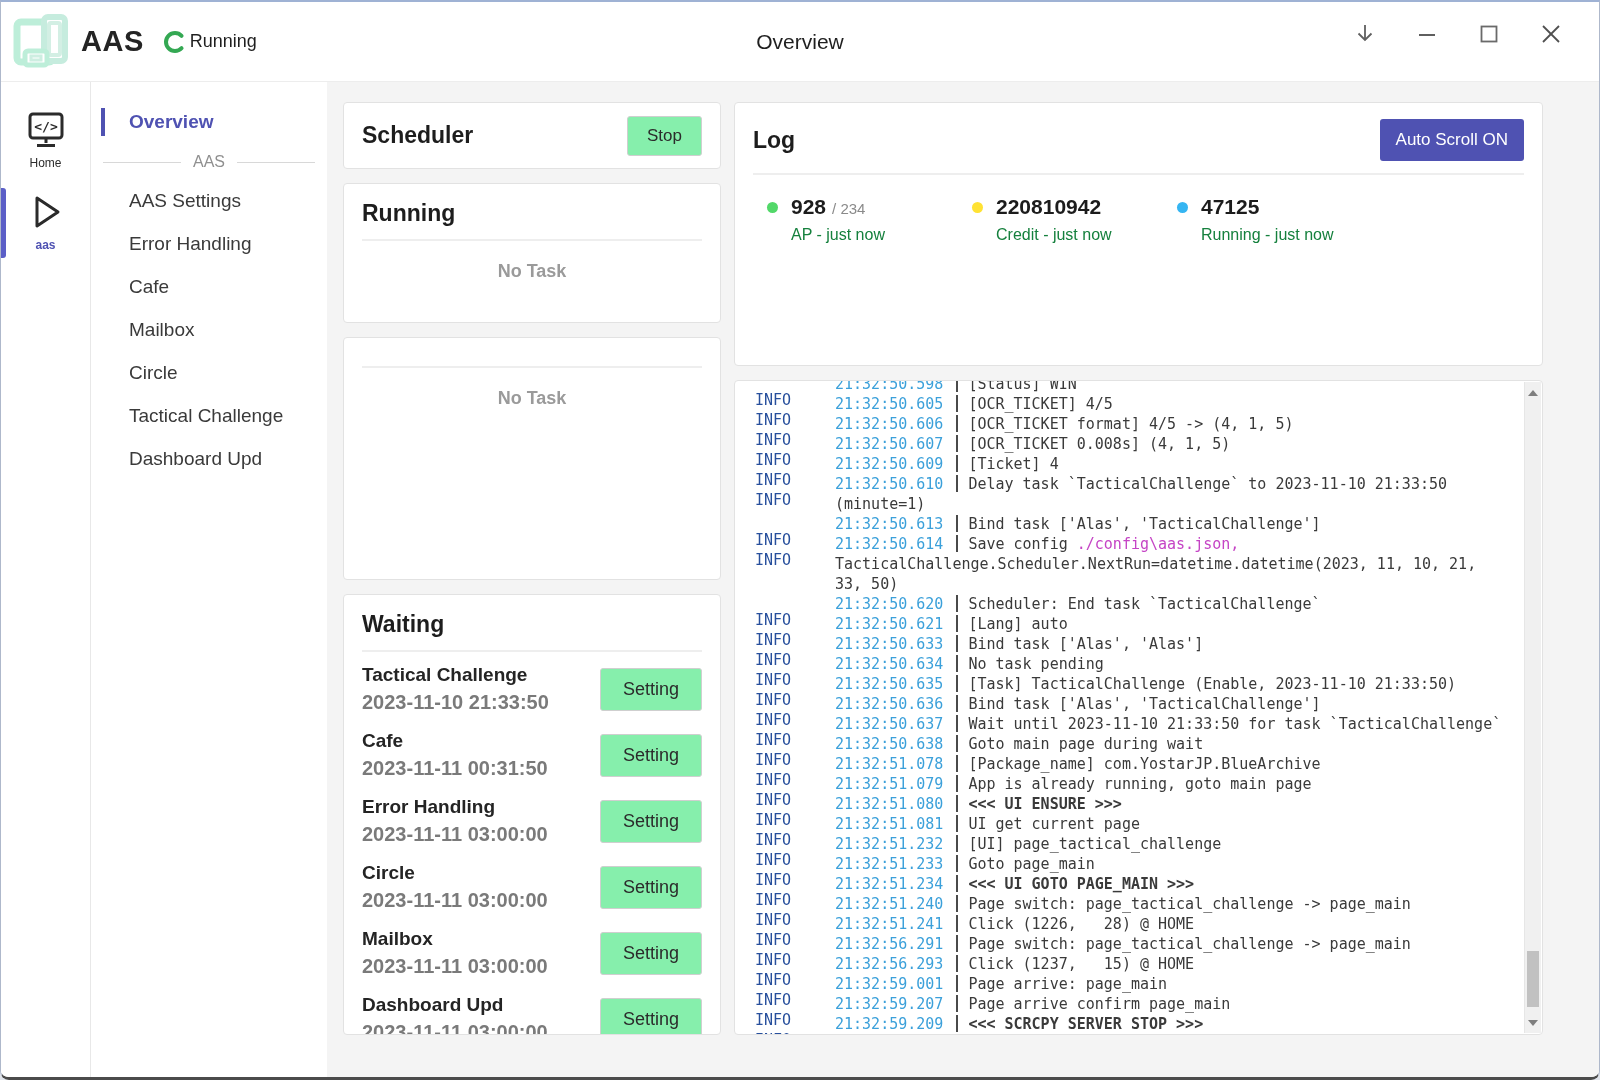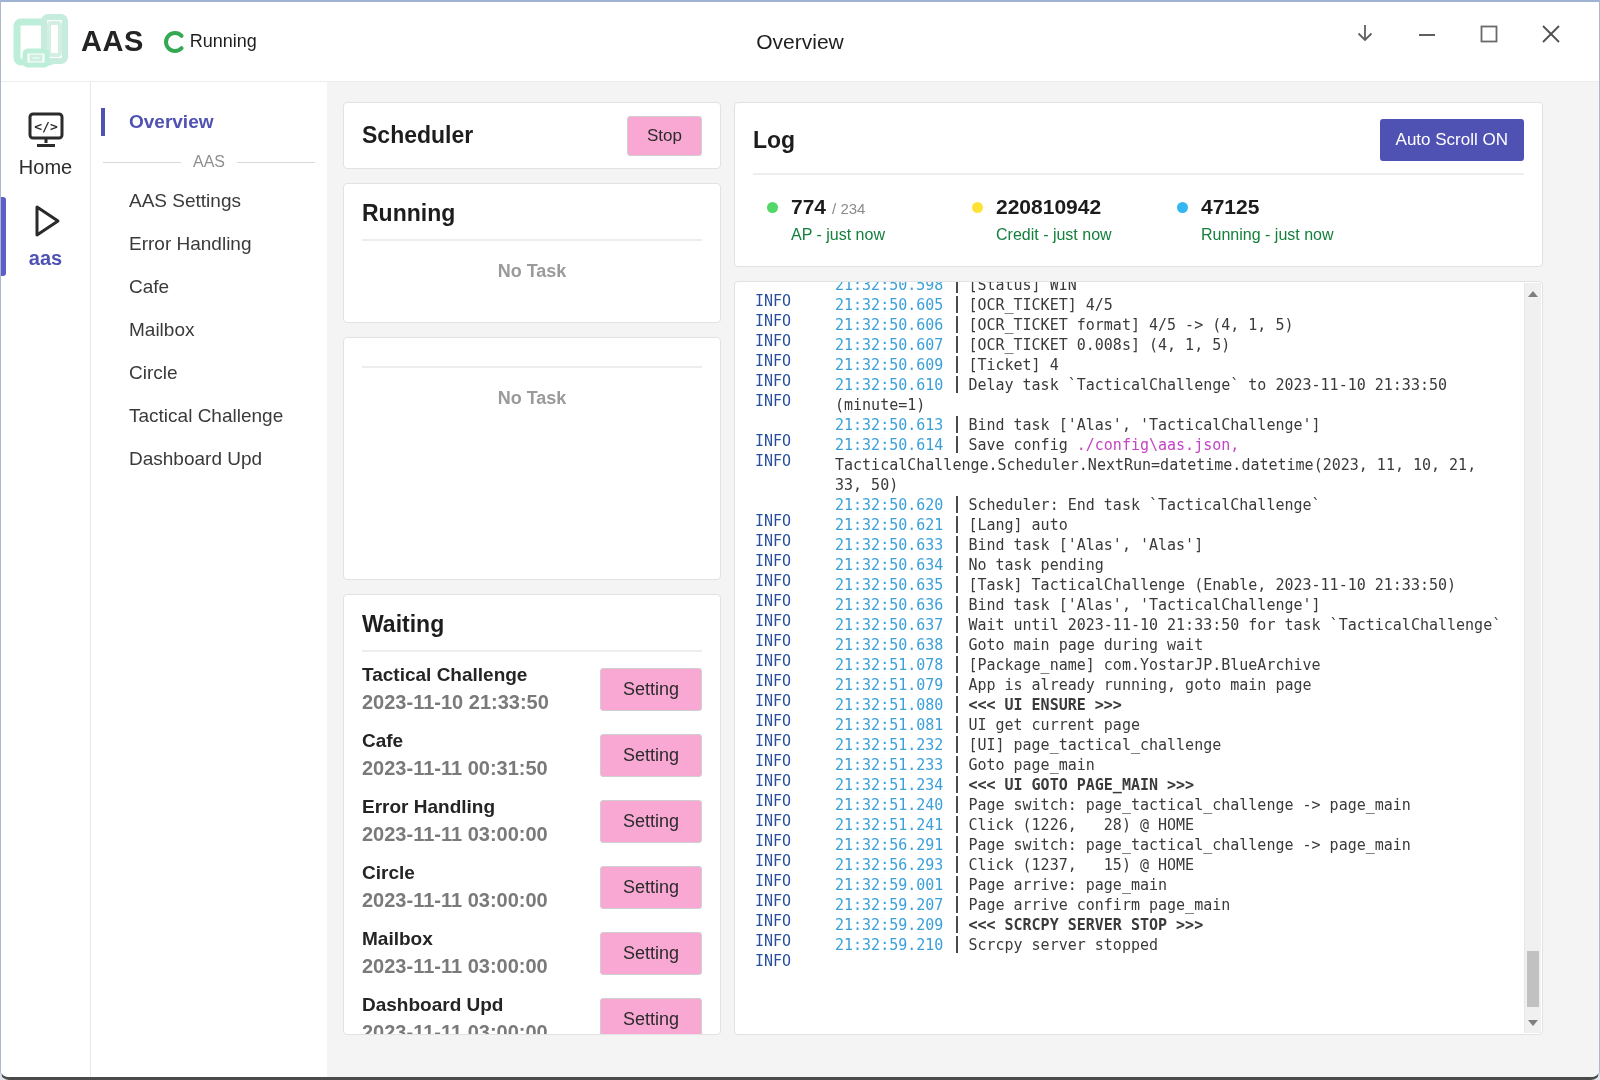--- a/index.html
+++ b/index.html
@@ -41,21 +41,21 @@
   }
   .win-btn { width:28px; height:28px; display:flex; align-items:center; justify-content:center; cursor:pointer; }
 
   
   .nav-rail {
     position:absolute; top:80px; left:0; bottom:0; width:90px;
     background:#fff; border-right:1px solid #e8e8e8;
     padding-top:18px;
   }
   .rail-item { position:relative; display:flex; flex-direction:column; align-items:center; gap:6px; padding:10px 0 12px; cursor:pointer; }
-  .rail-item .rail-label { font-size:20px; color:#2d2d2d; }
+  .rail-item .rail-label { font-size:12px; color:#2d2d2d; }
   .rail-item.active .rail-label { color:#4f52b2; font-weight:700; }
   .rail-item.active::before {
     content:""; position:absolute; left:0; top:6px; bottom:6px; width:5px;
     background:#5b5fc7; border-radius:0 3px 3px 0;
   }
 
   
   .menu {
     position:absolute; top:80px; left:90px; bottom:0; width:236px;
     background:#fff; padding-top:20px;
@@ -85,37 +85,37 @@
   .col-right { flex:1; display:flex; flex-direction:column; gap:14px; min-width:0; }
 
   .card {
     background:#fff; border:1px solid #e2e2e2; border-radius:4px;
   }
   .card-title { font-size:23px; font-weight:600; color:#1d1d1d; }
   .hdiv { height:2px; background:#eeeeee; margin-top:12px; }
 
   .card-scheduler { height:67px; display:flex; align-items:center; justify-content:space-between; padding:0 18px; flex:none; }
   .btn-outline {
-    background:#f9a8d4; border:1px solid #cfcfcf; border-radius:3px;
+    background:#86efac; border:1px solid #cfcfcf; border-radius:3px;
     font-family:"Liberation Sans", sans-serif;
     font-size:17px; color:#2b2b2b; padding:9px 19px; cursor:pointer;
   }
 
   .card-running { height:140px; padding:16px 18px 0; flex:none; }
   .card-pending { height:243px; padding:16px 18px 0; flex:none; }
   .empty-label { text-align:center; font-size:18px; color:#9a9a9a; font-weight:600; margin-top:20px; }
 
   .card-waiting { flex:1; padding:16px 18px 0; overflow:hidden; }
   .task-list { margin-top:4px; }
   .task-row { display:flex; align-items:center; justify-content:space-between; padding:8px 0; }
   .task-name { font-size:19px; font-weight:700; color:#242424; }
   .task-time { font-size:20px; font-weight:700; color:#7a7a7a; margin-top:5px; }
   .btn-setting { padding:10px 22px; font-size:18px; }
 
-  .card-stats { height:165px; padding:16px 18px; flex:none; }
+  .card-stats { height:264px; padding:16px 18px; flex:none; }
   .stats-header { display:flex; align-items:center; justify-content:space-between; }
   .btn-accent {
     background:var(--accent,#4f52b2); color:#fff; border:none; border-radius:3px;
     font-family:"Liberation Sans", sans-serif;
     font-size:17px; padding:11px 16px; cursor:pointer;
   }
   .stats-row { display:flex; margin-top:20px; padding-left:14px; }
   .stat { width:205px; flex:none; }
   .stat-top { display:flex; align-items:baseline; }
   .stat-dot { width:11px; height:11px; border-radius:50%; margin-right:13px; flex:none; align-self:center; }
@@ -304,21 +304,21 @@
       <div class="card card-stats">
         <div class="stats-header">
           <div class="card-title">Log</div>
           <button class="btn-accent">Auto Scroll ON</button>
         </div>
         <div class="hdiv"></div>
         <div class="stats-row" id="stats-row">
             <div class="stat">
               <div class="stat-top">
                 <span class="stat-dot" style="background: rgb(82, 216, 105);"></span>
-                <span class="stat-value">774</span>
+                <span class="stat-value">928</span>
                 <span class="stat-total">/ 234</span>
               </div>
               <div class="stat-caption">AP - just now</div>
             </div>
             <div class="stat">
               <div class="stat-top">
                 <span class="stat-dot" style="background: rgb(255, 226, 52);"></span>
                 <span class="stat-value">220810942</span>
               </div>
               <div class="stat-caption">Credit - just now</div>

